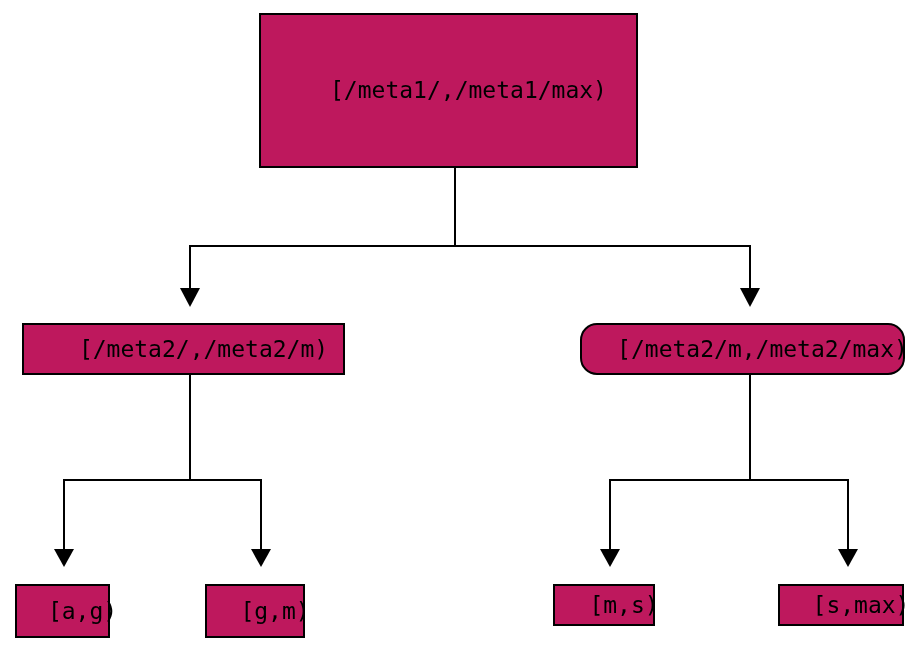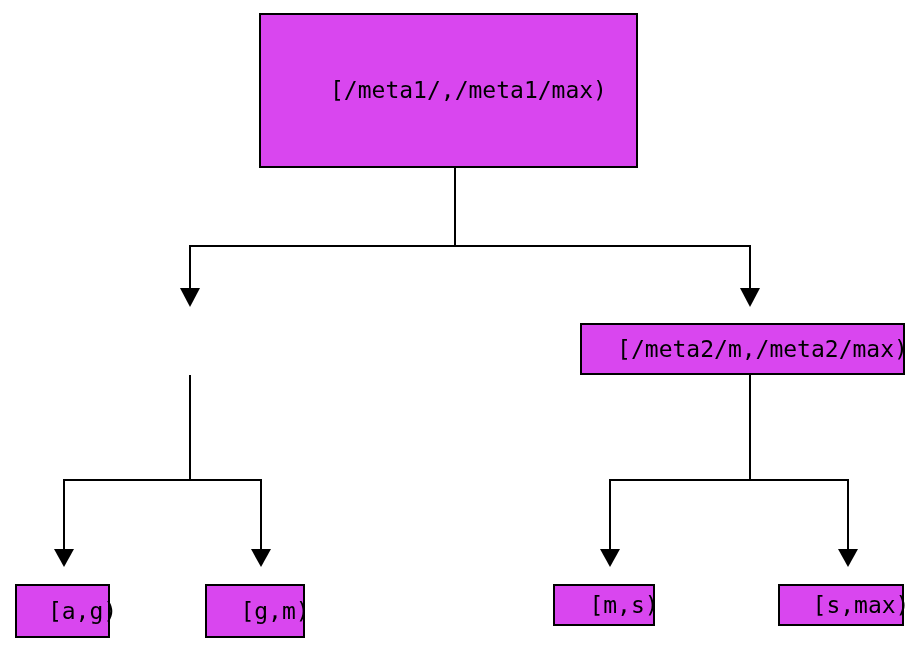--- a/index.html
+++ b/index.html
@@ -19,21 +19,21 @@
     position: absolute;
     left: 0;
     top: 0;
     width: 912px;
     height: 652px;
   }
   .node {
     position: absolute;
     box-sizing: border-box;
     border: 2px solid #000000;
-    background: #d946ef;
+    background: #be185d;
     display: flex;
     align-items: center;
     justify-content: center;
     font-size: 23px;
     line-height: 1;
     color: #000000;
     white-space: nowrap;
     padding-left: 40px;
   }
   .edge-line {
@@ -66,22 +66,25 @@
     <path class="edge-line" d="M750,375 V480"></path>
     <path class="edge-line" d="M610,549 V480 H848 V549"></path>
     <polygon class="arrowhead" points="600,549 620,549 610,567"></polygon>
     <polygon class="arrowhead" points="838,549 858,549 848,567"></polygon>
   </svg>
 
   <div class="node" style="left:259px; top:13px; width:379px; height:155px;">
     <span>[/meta1/,/meta1/max)</span>
   </div>
 
+  <div class="node" style="left:22px; top:323px; width:323px; height:52px;">
+    <span>[/meta2/,/meta2/m)</span>
+  </div>
 
-  <div class="node" style="left:580px; top:323px; width:325px; height:52px;">
+  <div class="node" style="left:580px; top:323px; width:325px; height:52px;border-radius:17px;">
     <span>[/meta2/m,/meta2/max)</span>
   </div>
 
   <div class="node" style="left:15px; top:584px; width:95px; height:54px;">
     <span>[a,g)</span>
   </div>
 
   <div class="node" style="left:205px; top:584px; width:100px; height:54px;">
     <span>[g,m)</span>
   </div>

